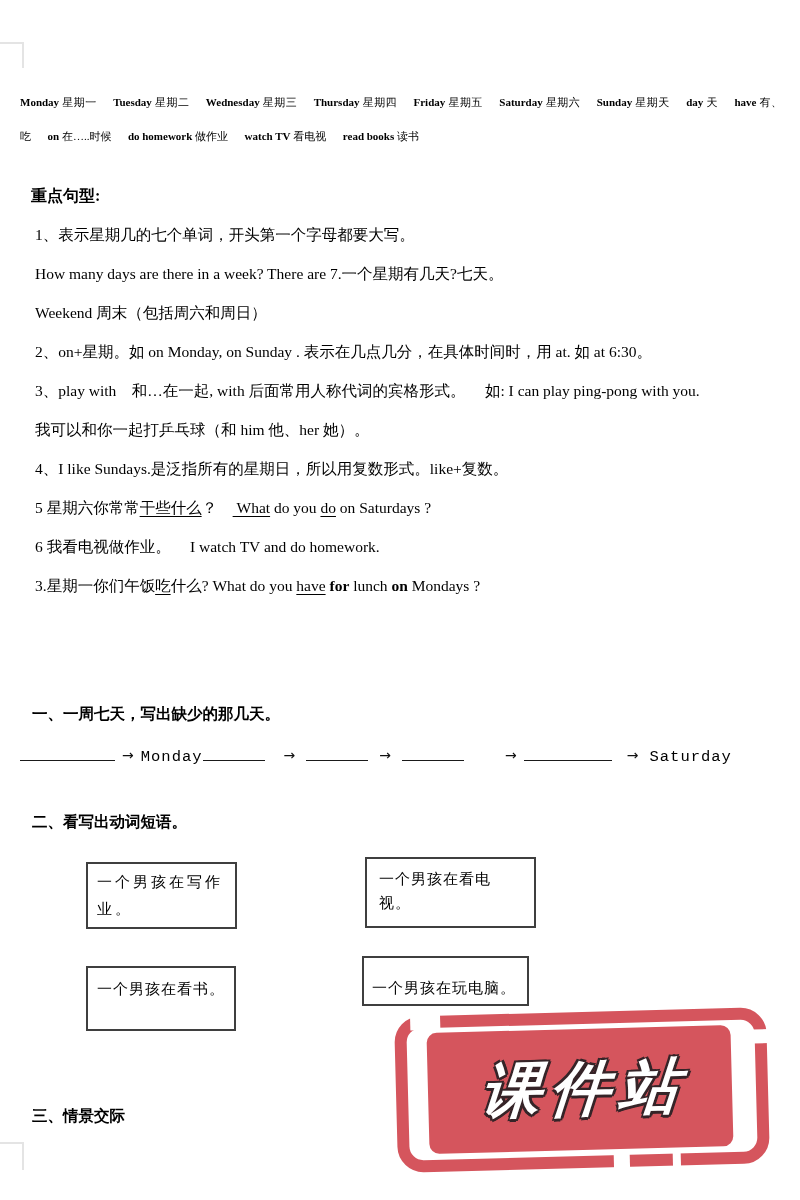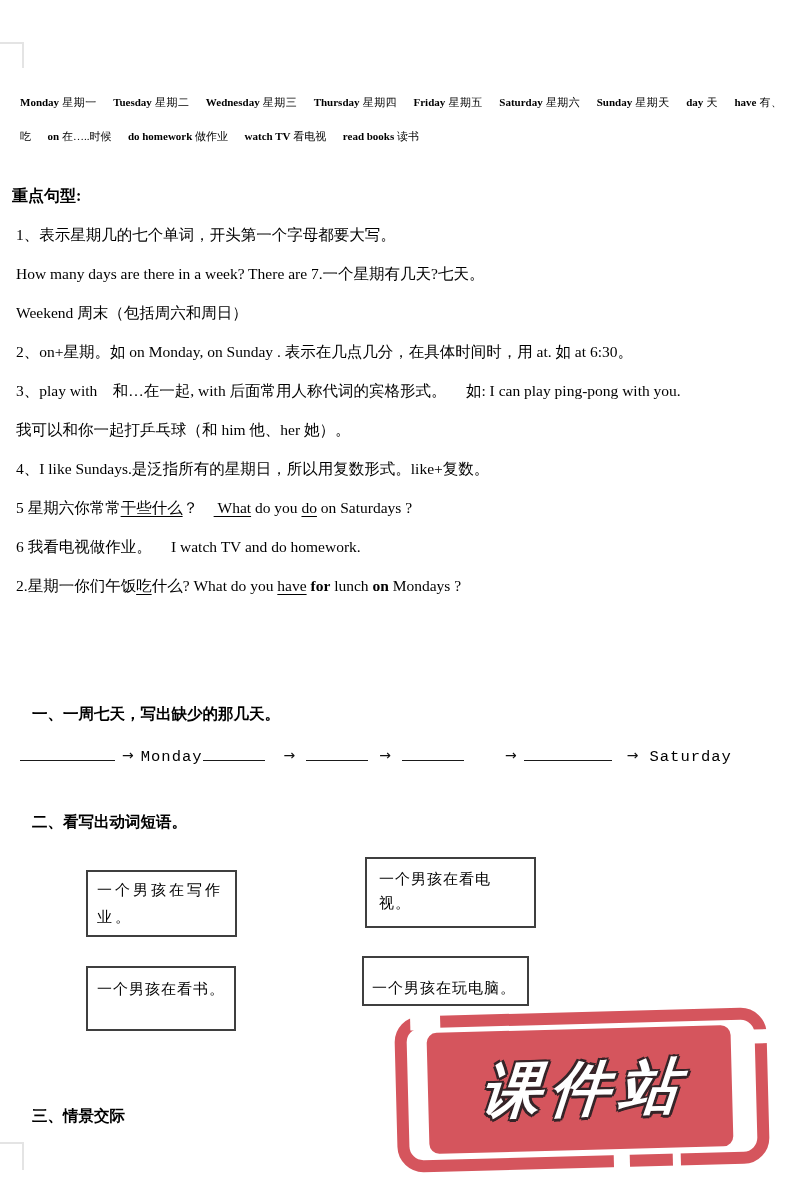--- a/index.html
+++ b/index.html
@@ -17,21 +17,21 @@
 
   
   .vocab{
     position:absolute;left:20px;top:74px;width:762px;
     font-size:11px;line-height:34px;text-align:justify;
   }
   .vocab-en{font-weight:bold;}
   .vocab-zh{font-weight:normal;}
 
   
-  .keypoints{position:absolute;left:12px;top:178px;width:766px;font-size:15.5px;}
+  .keypoints{position:absolute;left:31px;top:178px;width:766px;font-size:15.5px;}
   .kp-heading{margin:0;line-height:35px;font-weight:bold;font-size:16px;}
   .kp-line{margin:4px;line-height:35px;}
   .u{text-decoration:underline;text-underline-offset:3px;}
   .b{font-weight:bold;}
 
   
   .test-title{
     position:absolute;left:0;top:628px;width:800px;text-align:center;
     font-size:20px;font-weight:bold;letter-spacing:2px;
   }
@@ -42,21 +42,21 @@
 
   
   .sequence{position:absolute;left:20px;top:744px;height:26px;font-size:15px;white-space:nowrap;}
   .seq-blank{display:inline-block;height:16px;border-bottom:1.3px solid #1a1a1a;vertical-align:baseline;}
   .seq-arrow{display:inline-block;margin:0 7px;font-family:"DejaVu Sans",sans-serif;font-size:14px;color:#111;vertical-align:1px;}
   .seq-word{font-family:"Liberation Mono","DejaVu Sans Mono",monospace;font-size:15.5px;letter-spacing:1px;}
   .seq-sp{display:inline-block;height:1px;}
 
   
   .pbox{position:absolute;box-sizing:border-box;border:2px solid #3f3f3f;font-size:15px;background:#fff;}
-  .box1{left:86px;top:862px;width:151px;height:67px;padding:5px 9px;line-height:27px;letter-spacing:3px;margin-top:8px;}
+  .box1{left:86px;top:862px;width:151px;height:67px;padding:5px 9px;line-height:27px;letter-spacing:3px;}
   .box2{left:365px;top:857px;width:171px;height:71px;padding:8px 12px;line-height:24px;letter-spacing:1px;}
   .box3{left:86px;top:966px;width:150px;height:65px;padding:9px 9px;line-height:24px;letter-spacing:1px;}
   .box4{left:362px;top:956px;width:167px;height:50px;padding:18px 8px;line-height:24px;letter-spacing:1px;}
 
   
   .stamp{position:absolute;left:396px;top:1012px;width:372px;height:156px;transform:rotate(-1.5deg);}
   .stamp-frame{position:absolute;inset:0;border:12px solid var(--stamp-red);border-radius:26px;}
   .stamp-notch{position:absolute;background:#fff;}
   .n1{left:16px;top:-2px;width:30px;height:16px;}
   .n2{left:58%;bottom:-2px;width:16px;height:16px;}
@@ -91,21 +91,21 @@
     <div>
         <p class="kp-line"><span>1、表示星期几的七个单词，开头第一个字母都要大写。</span></p>
         <p class="kp-line"><span>How many days are there in a week? There are 7.一个星期有几天?七天。</span></p>
         <p class="kp-line"><span>Weekend 周末（包括周六和周日）</span></p>
         <p class="kp-line"><span>2、on+星期。如 on Monday, on Sunday . 表示在几点几分，在具体时间时，用 at.  如 at 6:30。</span></p>
         <p class="kp-line"><span>3、play with　和…在一起, with 后面常用人称代词的宾格形式。　 如: I can play ping-pong with you.</span></p>
         <p class="kp-line"><span>我可以和你一起打乒乓球（和 him 他、her 她）。</span></p>
         <p class="kp-line"><span>4、I like Sundays.是泛指所有的星期日，所以用复数形式。like+复数。</span></p>
         <p class="kp-line"><span> 5  星期六你常常</span><span class="u ">干些什么</span><span>？　</span><span class="u "> What</span><span> do you </span><span class="u ">do</span><span> on Saturdays ?</span></p>
         <p class="kp-line"><span>6  我看电视做作业。　 I watch TV and do homework.</span></p>
-        <p class="kp-line"><span>2.星期一你们午饭</span><span class="u ">吃</span><span>什么? What do you </span><span class="u ">have</span><span> </span><span class="b">for</span><span> lunch </span><span class="b">on</span><span> Mondays ?</span></p>
+        <p class="kp-line"><span>3.星期一你们午饭</span><span class="u ">吃</span><span>什么? What do you </span><span class="u ">have</span><span> </span><span class="b">for</span><span> lunch </span><span class="b">on</span><span> Mondays ?</span></p>
       </div>
   </div>
 
 
   <p class="sec-heading sec1">一、一周七天，写出缺少的那几天。</p>
 
   <div class="sequence"><span class="seq-blank" style="width: 95px;"></span><span class="seq-arrow">→</span><span class="seq-word">Monday</span><span class="seq-blank" style="width: 62px;"></span><span class="seq-sp" style="width: 12px;"></span><span class="seq-arrow">→</span><span class="seq-sp" style="width: 4px;"></span><span class="seq-blank" style="width: 62px;"></span><span class="seq-sp" style="width: 4px;"></span><span class="seq-arrow">→</span><span class="seq-sp" style="width: 4px;"></span><span class="seq-blank" style="width: 62px;"></span><span class="seq-sp" style="width: 34px;"></span><span class="seq-arrow">→</span><span class="seq-blank" style="width: 88px;"></span><span class="seq-sp" style="width: 8px;"></span><span class="seq-arrow">→</span><span class="seq-sp" style="width: 4px;"></span><span class="seq-word">Saturday</span></div>
 
   <p class="sec-heading sec2">二、看写出动词短语。</p>
 

